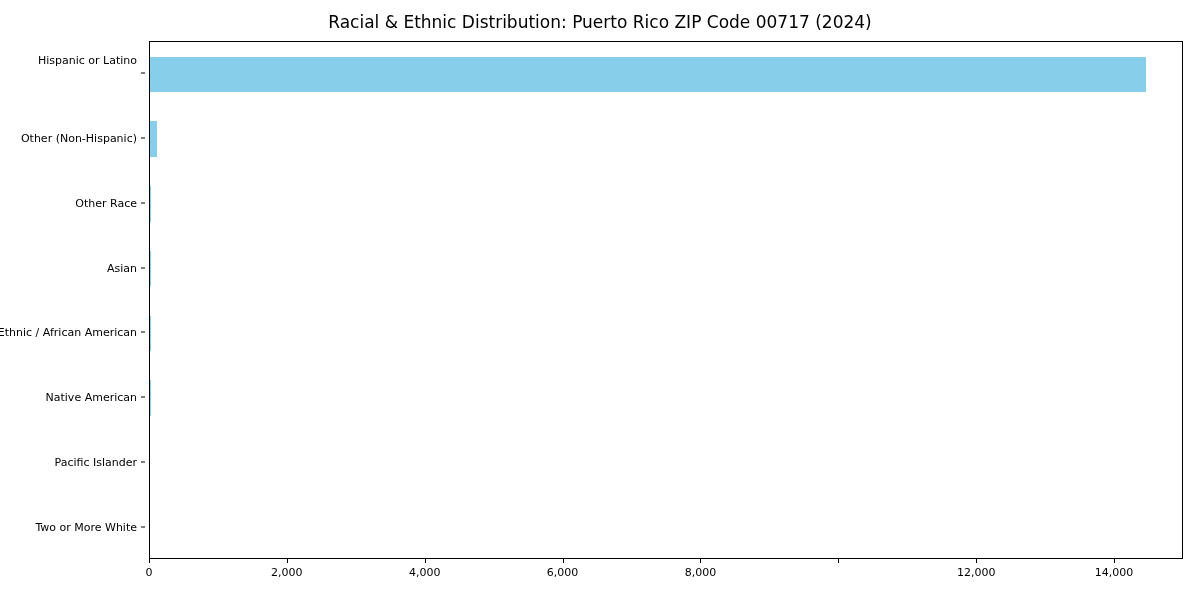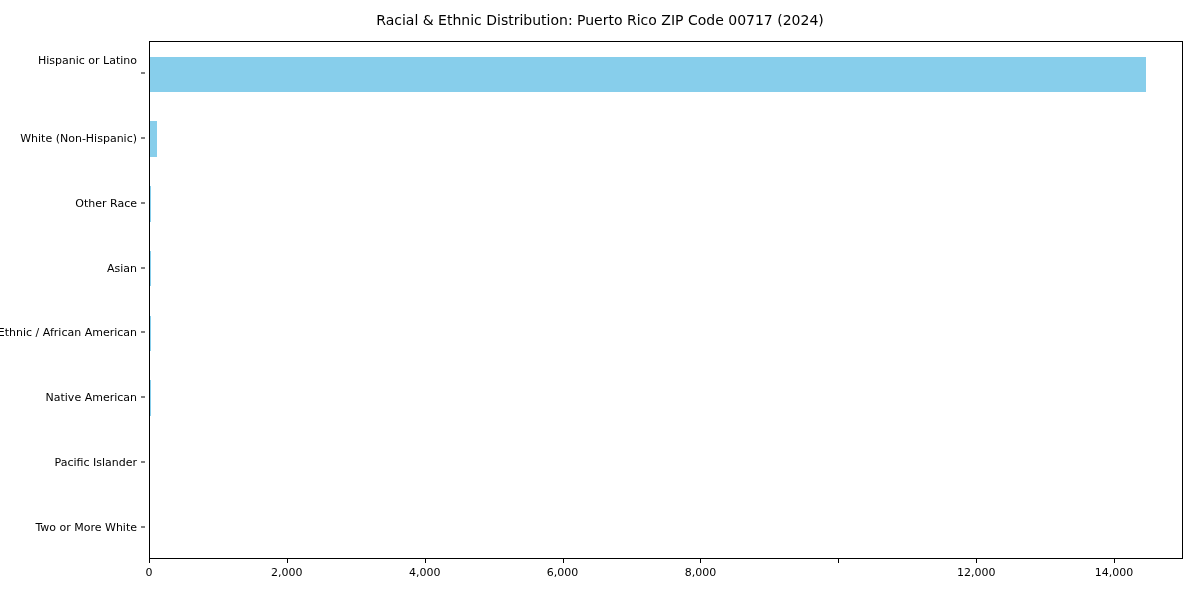--- a/index.html
+++ b/index.html
@@ -18,21 +18,21 @@
     position: relative;
     width: 1200px;
     height: 600px;
   }
   .chart-title {
     position: absolute;
     left: 0;
     top: 12px;
     width: 1200px;
     text-align: center;
-    font-size: 14px;
+    font-size: 17px;
     color: #000000;
   }
   
   .plot-area {
     position: absolute;
     left: 149px;
     top: 41px;
     width: 1034px;
     height: 518px;
     border: 1px solid #000000;
@@ -102,21 +102,21 @@
 </head>
 <body>
 
 <div class="figure">
 
   <div class="chart-title">Racial &amp; Ethnic Distribution: Puerto Rico ZIP Code 00717 (2024)</div>
 
   <div class="ylabels">
       <div class="ylabel" style="top: 19px;">Hispanic or Latino</div>
       <div class="ytick" style="top: 32.375px;"></div>
-      <div class="ylabel" style="top: 97.125px;">White (Non-Hispanic)</div>
+      <div class="ylabel" style="top: 97.125px;">Other (Non-Hispanic)</div>
       <div class="ytick" style="top: 97.125px;"></div>
       <div class="ylabel" style="top: 161.875px;">Other Race</div>
       <div class="ytick" style="top: 161.875px;"></div>
       <div class="ylabel" style="top: 226.625px; margin-left: 32px;">Asian</div>
       <div class="ytick" style="top: 226.625px;"></div>
       <div class="ylabel" style="top: 291.375px;">Ethnic / African American</div>
       <div class="ytick" style="top: 291.375px;"></div>
       <div class="ylabel" style="top: 356.125px;">Native American</div>
       <div class="ytick" style="top: 356.125px;"></div>
       <div class="ylabel" style="top: 420.875px;">Pacific Islander</div>

